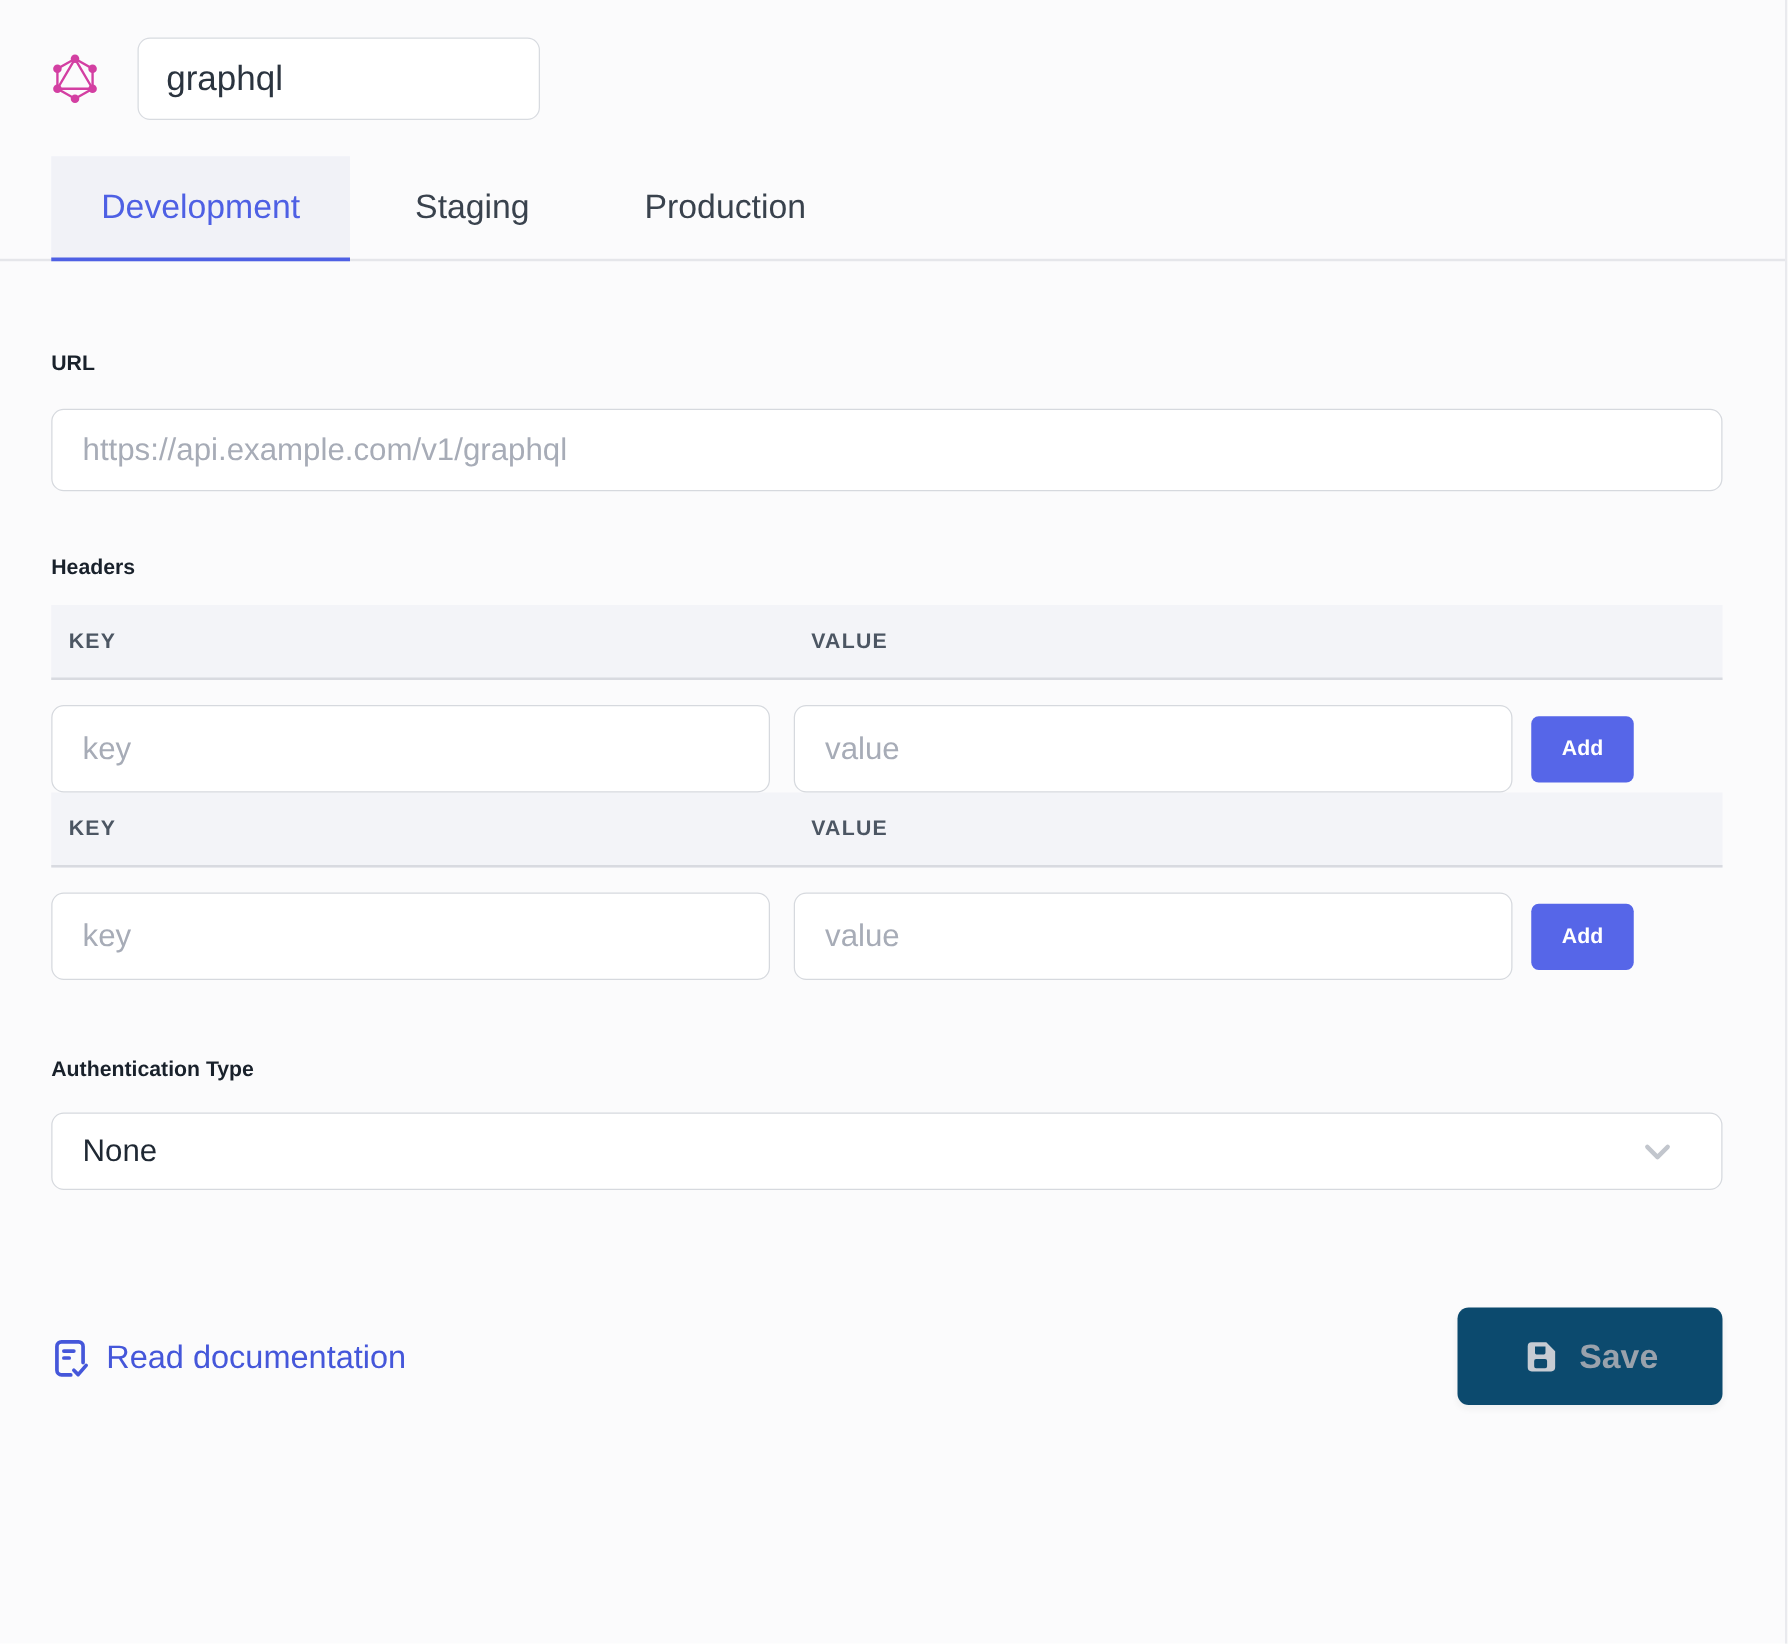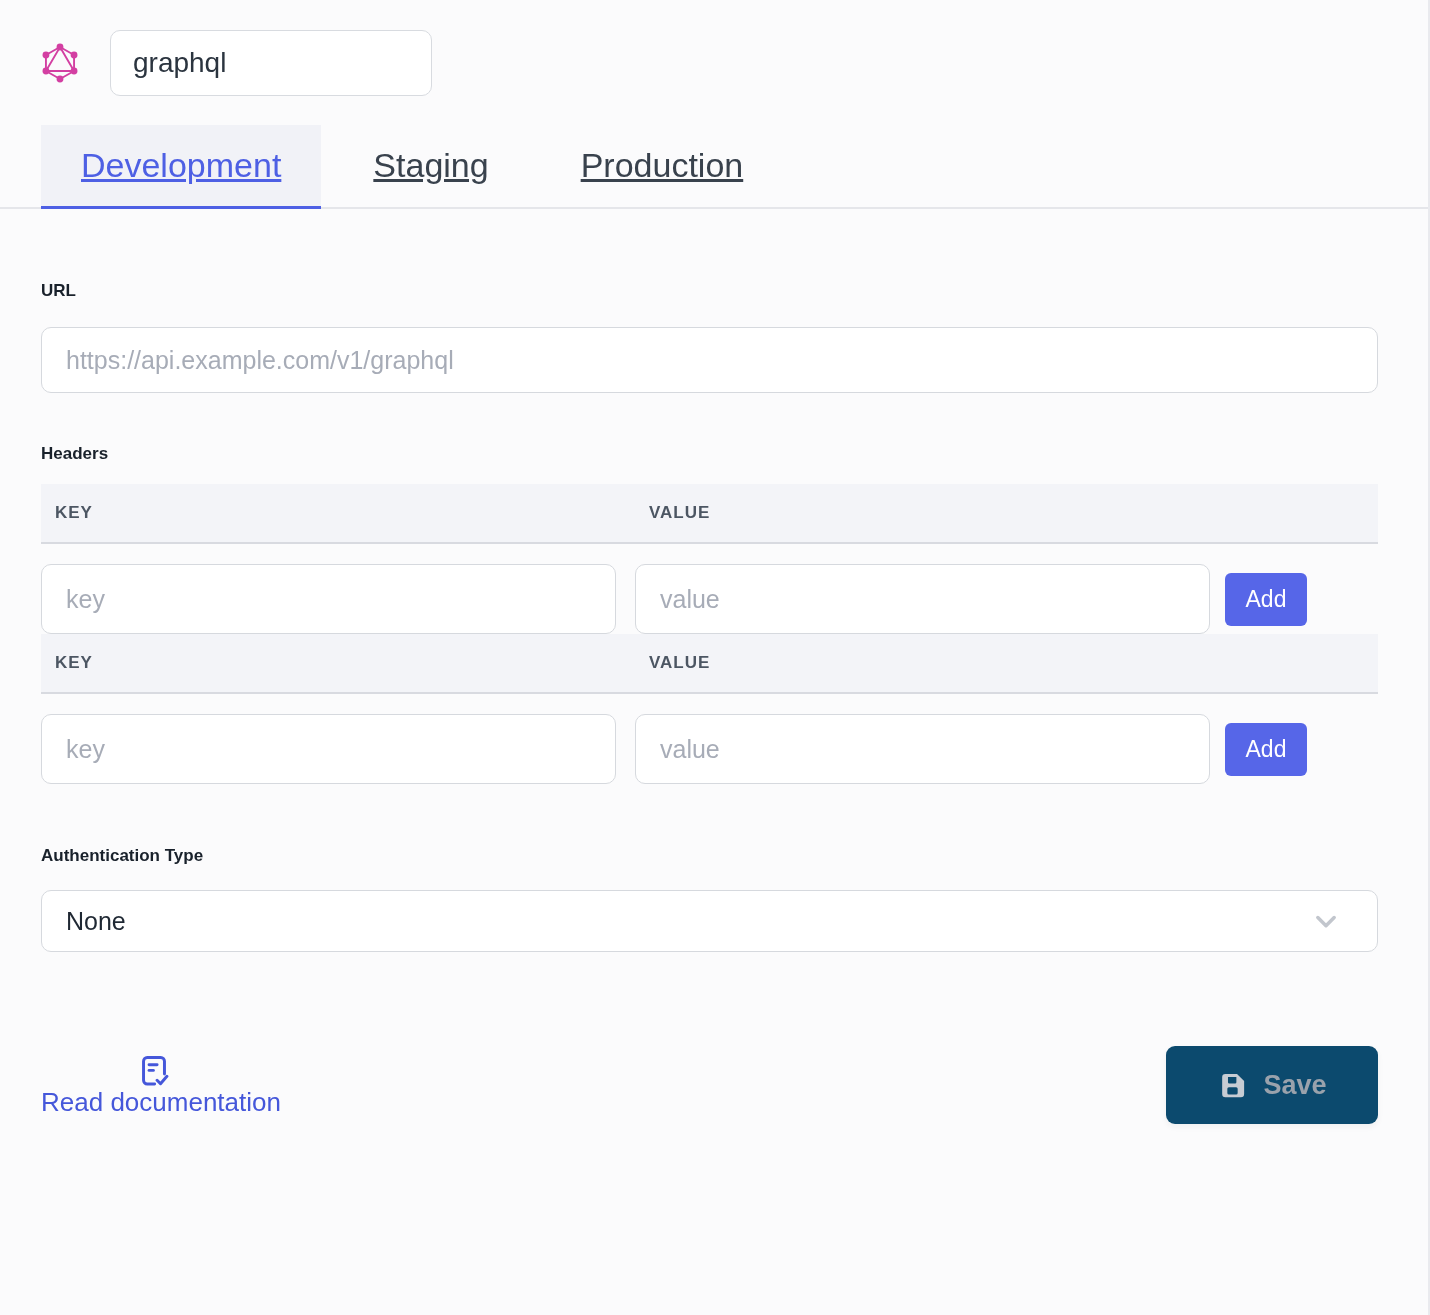--- a/index.html
+++ b/index.html
@@ -36,24 +36,24 @@
   
   .tabs {
     display:flex; align-items:stretch;
     margin-top:29px; height:84px;
     padding:0 0 0 41px;
     border-bottom:2px solid #e5e6ea;
   }
   .tab {
     display:flex; align-items:center;
     padding:0 40px; margin-right:12px;
-    font-size:34px; color:#39424d;
+    font-size:27px; color:#39424d;
     border-bottom:3px solid transparent;
     margin-bottom:-2px;
-    cursor:pointer; white-space:nowrap;text-decoration:underline;
+    cursor:pointer; white-space:nowrap;
   }
   .tab.active {
     background:#f1f2f7;
     color:#4e60e4;
     border-bottom-color:#4e60e4;
   }
 
   
   .content { padding:0 50px 0 41px; }
   .field-label {
@@ -89,21 +89,21 @@
   .kv-head .col-key   { width:594px; padding-left:14px; }
   .kv-head .col-value { padding-left:14px; }
   .kv-row { display:flex; align-items:center; margin-top:20px; }
   .kv-input { width:575px; height:70px; }
   .kv-input.key   { margin-right:19px; }
   .kv-input.value { margin-right:15px; }
   .add-btn {
     width:82px; height:53px;
     background:#5666e8; color:#ffffff;
     border:none; border-radius:6px;
-    font-family:inherit; font-size:23px; font-weight:400;
+    font-family:inherit; font-size:17px; font-weight:700;
     cursor:pointer;
   }
 
   
   .select-wrap { position:relative; width:100%; }
   .select-box {
     display:flex; align-items:center;
     width:100%; height:62px;
     background:#fff;
     border:1px solid #d6d9de;
@@ -120,21 +120,21 @@
 
   
   .footer {
     margin-top:94px;
     padding:0 50px 0 41px;
     display:flex; align-items:center; justify-content:space-between;
   }
   .doc-link {
     display:flex; align-items:center;
     color:#4557da; font-size:26px;
-    text-decoration:none; cursor:pointer;flex-direction:column;
+    text-decoration:none; cursor:pointer;
   }
   .doc-link .doc-icon { width:30px; height:32px; margin-right:14px; margin-top:3px; }
   .save-btn {
     width:212px; height:78px;
     display:flex; align-items:center; justify-content:center;
     background:#0c4a6e;
     border:none; border-radius:9px;
     box-shadow:0 3px 6px rgba(25,33,43,0.05);
     color:#9aa2ac; font-family:inherit;
     font-size:27px; font-weight:700;

